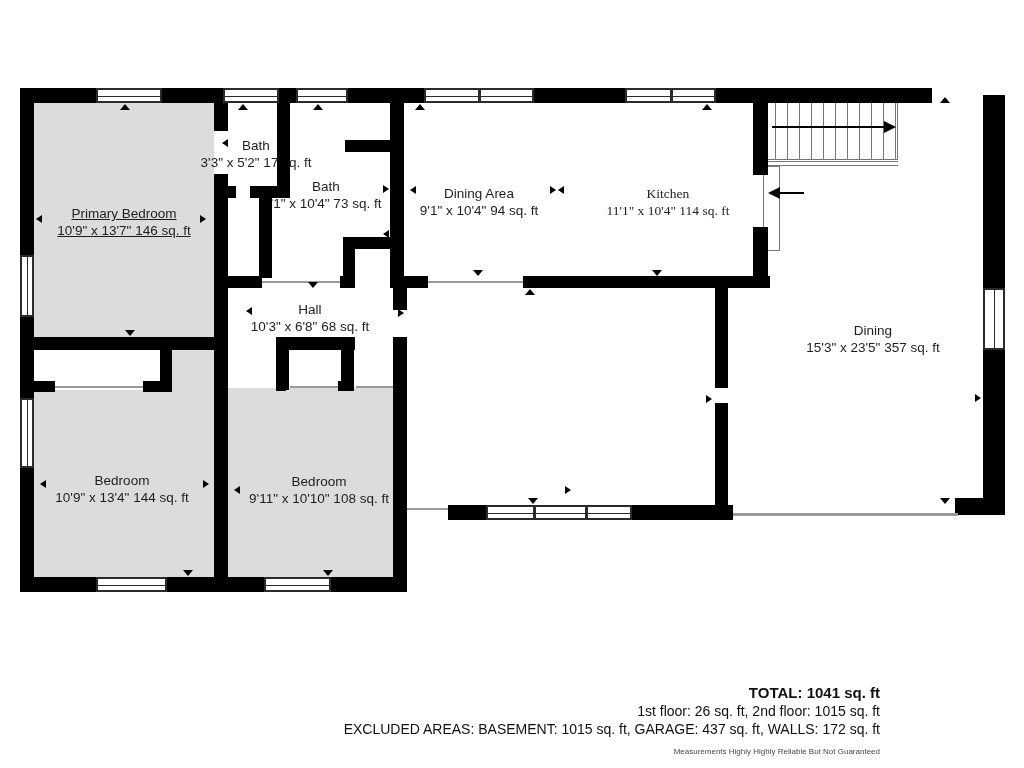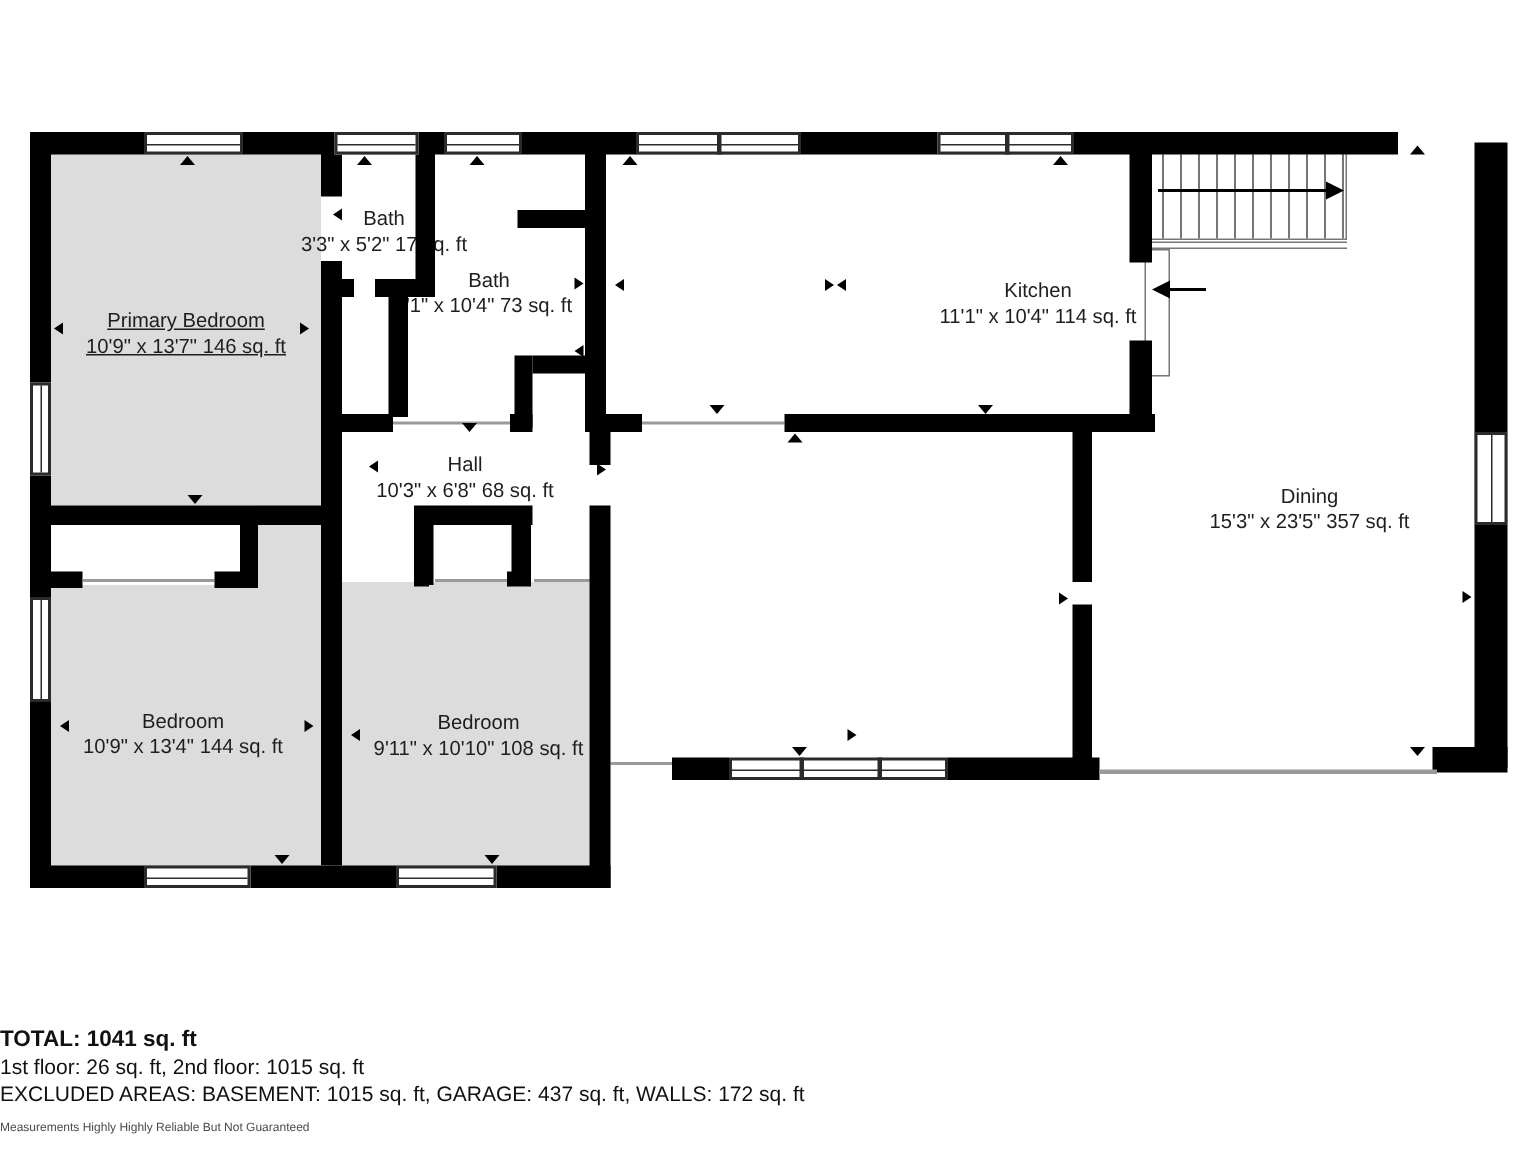--- a/index.html
+++ b/index.html
@@ -20,21 +20,21 @@
   .tri-l{border-top:4px solid transparent;border-bottom:4px solid transparent;border-right:6px solid #000;}
   .tri-r{border-top:4px solid transparent;border-bottom:4px solid transparent;border-left:6px solid #000;}
   .stairs{position:absolute;left:763px;top:98px;width:135px;height:62px;border:1px solid #777;
           box-sizing:border-box;background:#fff;z-index:1;
           background-image:repeating-linear-gradient(90deg,transparent 0 11px,#777 11px 12px);}
   .stair-under{position:absolute;left:763px;top:161px;width:135px;height:5px;border-top:1px solid #777;
           border-bottom:1px solid #777;box-sizing:border-box;background:#fff;z-index:1;}
   .landing{position:absolute;left:763px;top:166px;width:17px;height:85px;border:1px solid #777;
           box-sizing:border-box;background:#fff;z-index:1;}
   .arrow-line{position:absolute;background:#000;z-index:4;}
-  .footer{position:absolute;left:0;top:684px;width:880px;text-align:left;color:#111;}
+  .footer{position:absolute;left:0;top:684px;width:880px;text-align:right;color:#111;}
   .f-total{font-size:15px;font-weight:bold;line-height:18px;}
   .f-line{font-size:14px;line-height:18px;}
   .f-disc{font-size:8px;color:#4a4a4a;margin-top:9px;}
 </style>
 </head>
 <body>
 
 <div id="canvas">
 
   <div class="fill" style="left:33px;top:101px;width:181px;height:236px;"></div>
@@ -172,21 +172,25 @@
     <div>10'9" x 13'7" 146 sq. ft</div>
   </div>
   <div class="lbl" style="left:256px;top:138px;">
     <div>Bath</div>
     <div>3'3" x 5'2" 17 sq. ft</div>
   </div>
   <div class="lbl" style="left:326px;top:179px;">
     <div>Bath</div>
     <div>'1" x 10'4" 73 sq. ft</div>
   </div>
-  <div class="lbl" style="left:692px;top:186px;">
+  <div class="lbl" style="left:479px;top:186px;">
+    <div>Dining Area</div>
+    <div>9'1" x 10'4" 94 sq. ft</div>
+  </div>
+  <div class="lbl" style="left:668px;top:186px;font-family:Liberation Serif, serif;">
     <div>Kitchen</div>
     <div>11'1" x 10'4" 114 sq. ft</div>
   </div>
   <div class="lbl" style="left:310px;top:302px;">
     <div>Hall</div>
     <div>10'3" x 6'8" 68 sq. ft</div>
   </div>
   <div class="lbl" style="left:873px;top:323px;">
     <div>Dining</div>
     <div>15'3" x 23'5" 357 sq. ft</div>

